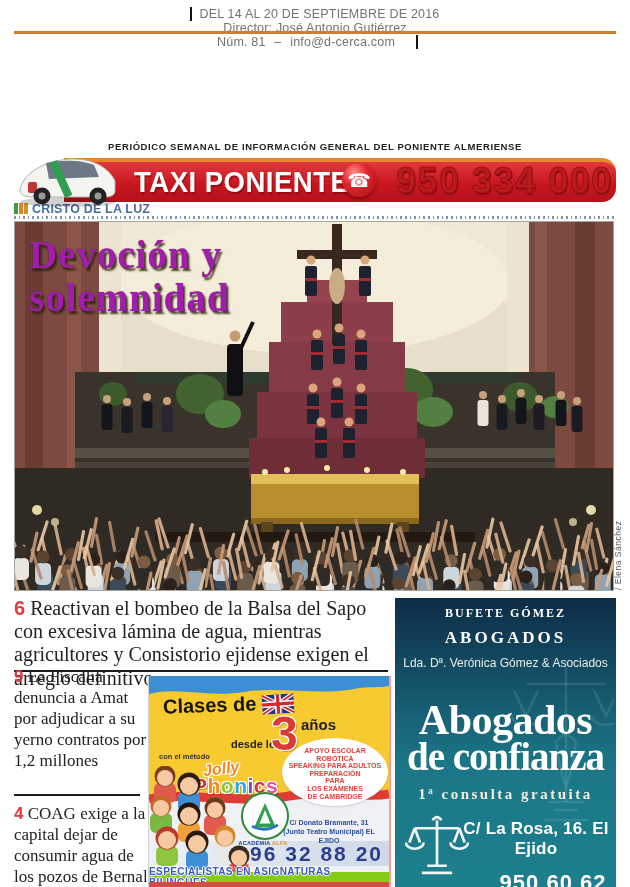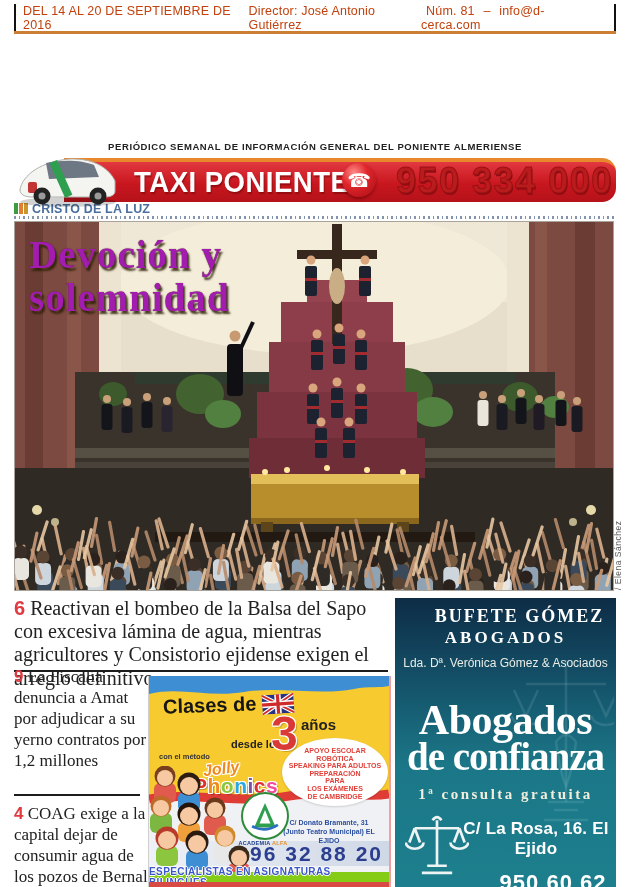--- a/index.html
+++ b/index.html
@@ -3,21 +3,21 @@
 <meta charset="utf-8">
 <style>
   html,body{margin:0;padding:0;background:#ffffff;}
   #page{position:relative;width:630px;height:887px;background:#fff;overflow:hidden;
         font-family:"Liberation Serif",serif;color:#1a1a1a;}
   .sans{font-family:"Liberation Sans",sans-serif;}
 
   
   .topbar{position:absolute;top:7px;left:14px;width:602px;height:22px;display:flex;
           align-items:center;font-family:"Liberation Sans",sans-serif;
-          font-size:12.5px;color:#c2410c;letter-spacing:.2px;}
+          font-size:12.5px;color:#737373;letter-spacing:.2px;flex-direction:column;}
   .topbar .lft{border-left:2px solid #111;padding-left:7px;}
   .topbar .rgt{border-right:2px solid #111;padding-right:21px;}
   .topbar .rgt span{margin-left:5px;}
   .rule-orange{position:absolute;top:31px;left:14px;width:602px;height:3px;background:#cc7f33;}
 
   
   .masthead{position:absolute;top:32px;left:0;width:630px;text-align:center;
             font-weight:bold;font-size:100px;line-height:1.02;color:#0a0a0a;letter-spacing:-2px;}
   .subtitle{position:absolute;top:141px;left:0;width:630px;text-align:center;
             font-family:"Liberation Sans",sans-serif;font-weight:bold;font-size:9.5px;
@@ -63,21 +63,21 @@
   
   .news-lead{position:absolute;top:597px;left:14px;width:380px;font-size:20px;line-height:1.16;color:#222;}
   .pagenum{color:#e03a40;font-weight:bold;font-family:"Liberation Sans",sans-serif;}
   .rule-dark{position:absolute;background:#1c1c1c;height:2px;}
   .news-side{position:absolute;left:14px;width:134px;font-size:17px;line-height:1.24;color:#222;}
 
   
   .bufete{position:absolute;top:598px;left:395px;width:221px;height:289px;overflow:hidden;
           background:linear-gradient(180deg,#0e2c46 0%,#14536a 30%,#1b7787 58%,#1d7f8d 100%);
           color:#fff;text-align:center;}
-  .bufete .t1{position:absolute;top:8px;width:100%;font-weight:bold;font-size:18px;letter-spacing:2px;padding-left:14px;}
+  .bufete .t1{position:absolute;top:8px;width:100%;font-weight:bold;font-size:12px;letter-spacing:2px;}
   .bufete .t2{position:absolute;top:30px;width:100%;font-weight:bold;font-size:17px;letter-spacing:3px;}
   .bufete .sub{position:absolute;top:58px;width:100%;font-family:"Liberation Sans",sans-serif;
                font-size:12px;color:#e9ece7;}
   .bufete .big1{position:absolute;top:98px;width:100%;font-weight:bold;font-size:42px;letter-spacing:-.5px;}
   .bufete .big2{position:absolute;top:136px;width:100%;font-weight:bold;font-size:39px;letter-spacing:-1px;}
   .bufete .offer{position:absolute;top:188px;width:100%;font-weight:bold;font-size:15px;
                  letter-spacing:2.5px;color:#f2eedd;}
   .bufete .justice{position:absolute;right:2px;top:54px;opacity:.55;}
   .bufete .scales{position:absolute;left:10px;top:216px;}
   .bufete .contact{position:absolute;left:66px;top:221px;width:150px;font-family:"Liberation Sans",sans-serif;}

